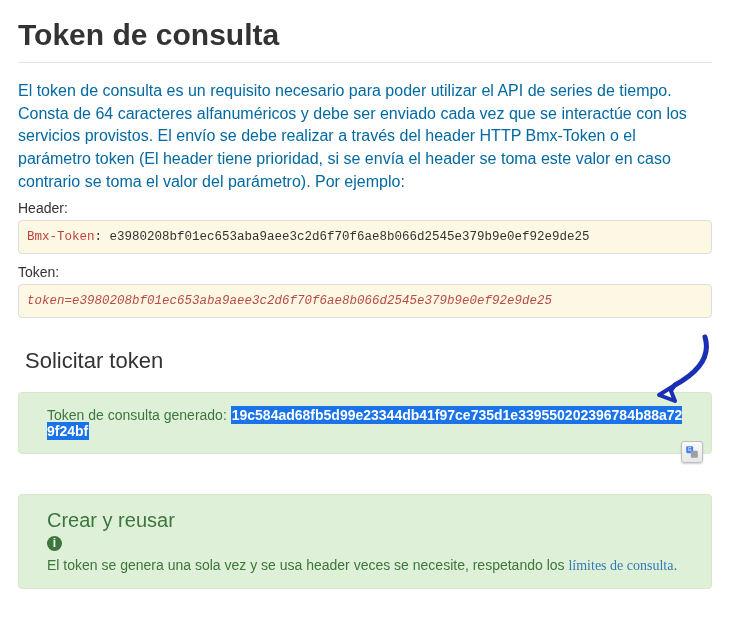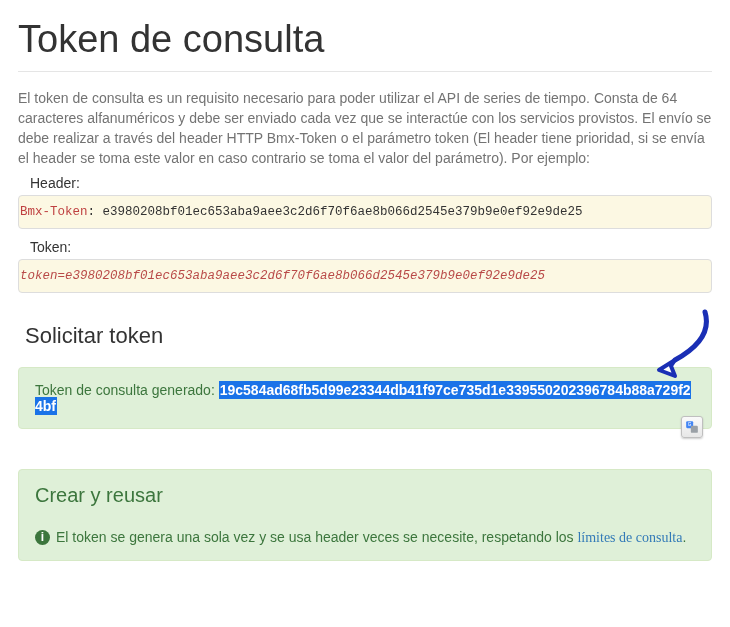--- a/index.html
+++ b/index.html
@@ -5,79 +5,79 @@
     * { box-sizing: border-box; }
     body {
       font-family: "Helvetica Neue", Helvetica, Arial, sans-serif;
       color: #333;
       margin: 0;
       padding: 10px 18px;
       width: 730px;
       background: #fff;
     }
     h1 {
-      font-weight: 400;
-      font-size: 38px;
+      font-weight: 700;
+      font-size: 30px;
       color: #333;
       margin: 8px 0 10px;
     }
     h2 {
       font-weight: 500;
       font-size: 22px;
       color: #333;
       margin: 30px 7px 18px;
     }
     hr.sep {
       border: none;
       border-top: 1px solid #e5e5e5;
       margin: 4px 0 12px;
     }
     p.intro {
-      color: #737373;
-      font-size: 14px;
+      color: #0369a1;
+      font-size: 16px;
       line-height: 1.42;
       margin: 17px 0 6px;
     }
     .label-small {
       font-size: 14px;
       color: #333;
-      margin: 6px 12px 4px;
+      margin: 6px 0 4px;
     }
     pre.codeblock {
       background: #fcf8e3;
       border: 1px solid #ddd;
       border-radius: 4px;
-      padding: 9px 1px;
+      padding: 9px 8px;
       font-family: Menlo, Monaco, Consolas, "Courier New", monospace;
       font-size: 12.5px;
       color: #333;
       white-space: pre-wrap;
       margin: 0 0 10px;
     }
     pre.codeblock .kw { color: #bf4040; }
     pre.codeblock .val { color: #b94a48; font-style: italic; }
     .alert-success {
       background: #dff0d8;
       border: 1px solid #d6e9c6;
       color: #3c763d;
       border-radius: 4px;
-      padding: 14px 16px;
+      padding: 14px 28px;
       font-size: 14px;
       position: relative;
     }
     .token-box { margin-bottom: 40px; }
     .token-sel {
       background: #1a73e8;
       color: #fff;
       font-weight: 700;
       padding: 1px 1px;
       word-break: break-all;
     }
     .info-box h3 {
-      margin: 0 0 22px;
+      margin: 0 0 4px;
       font-weight: 500;
       font-size: 20px;
       color: #3c763d;
     }
     .info-box .body-line {
       display: flex;
       align-items: center;
       gap: 6px;
       flex-wrap: wrap;
       color: #3c763d;

